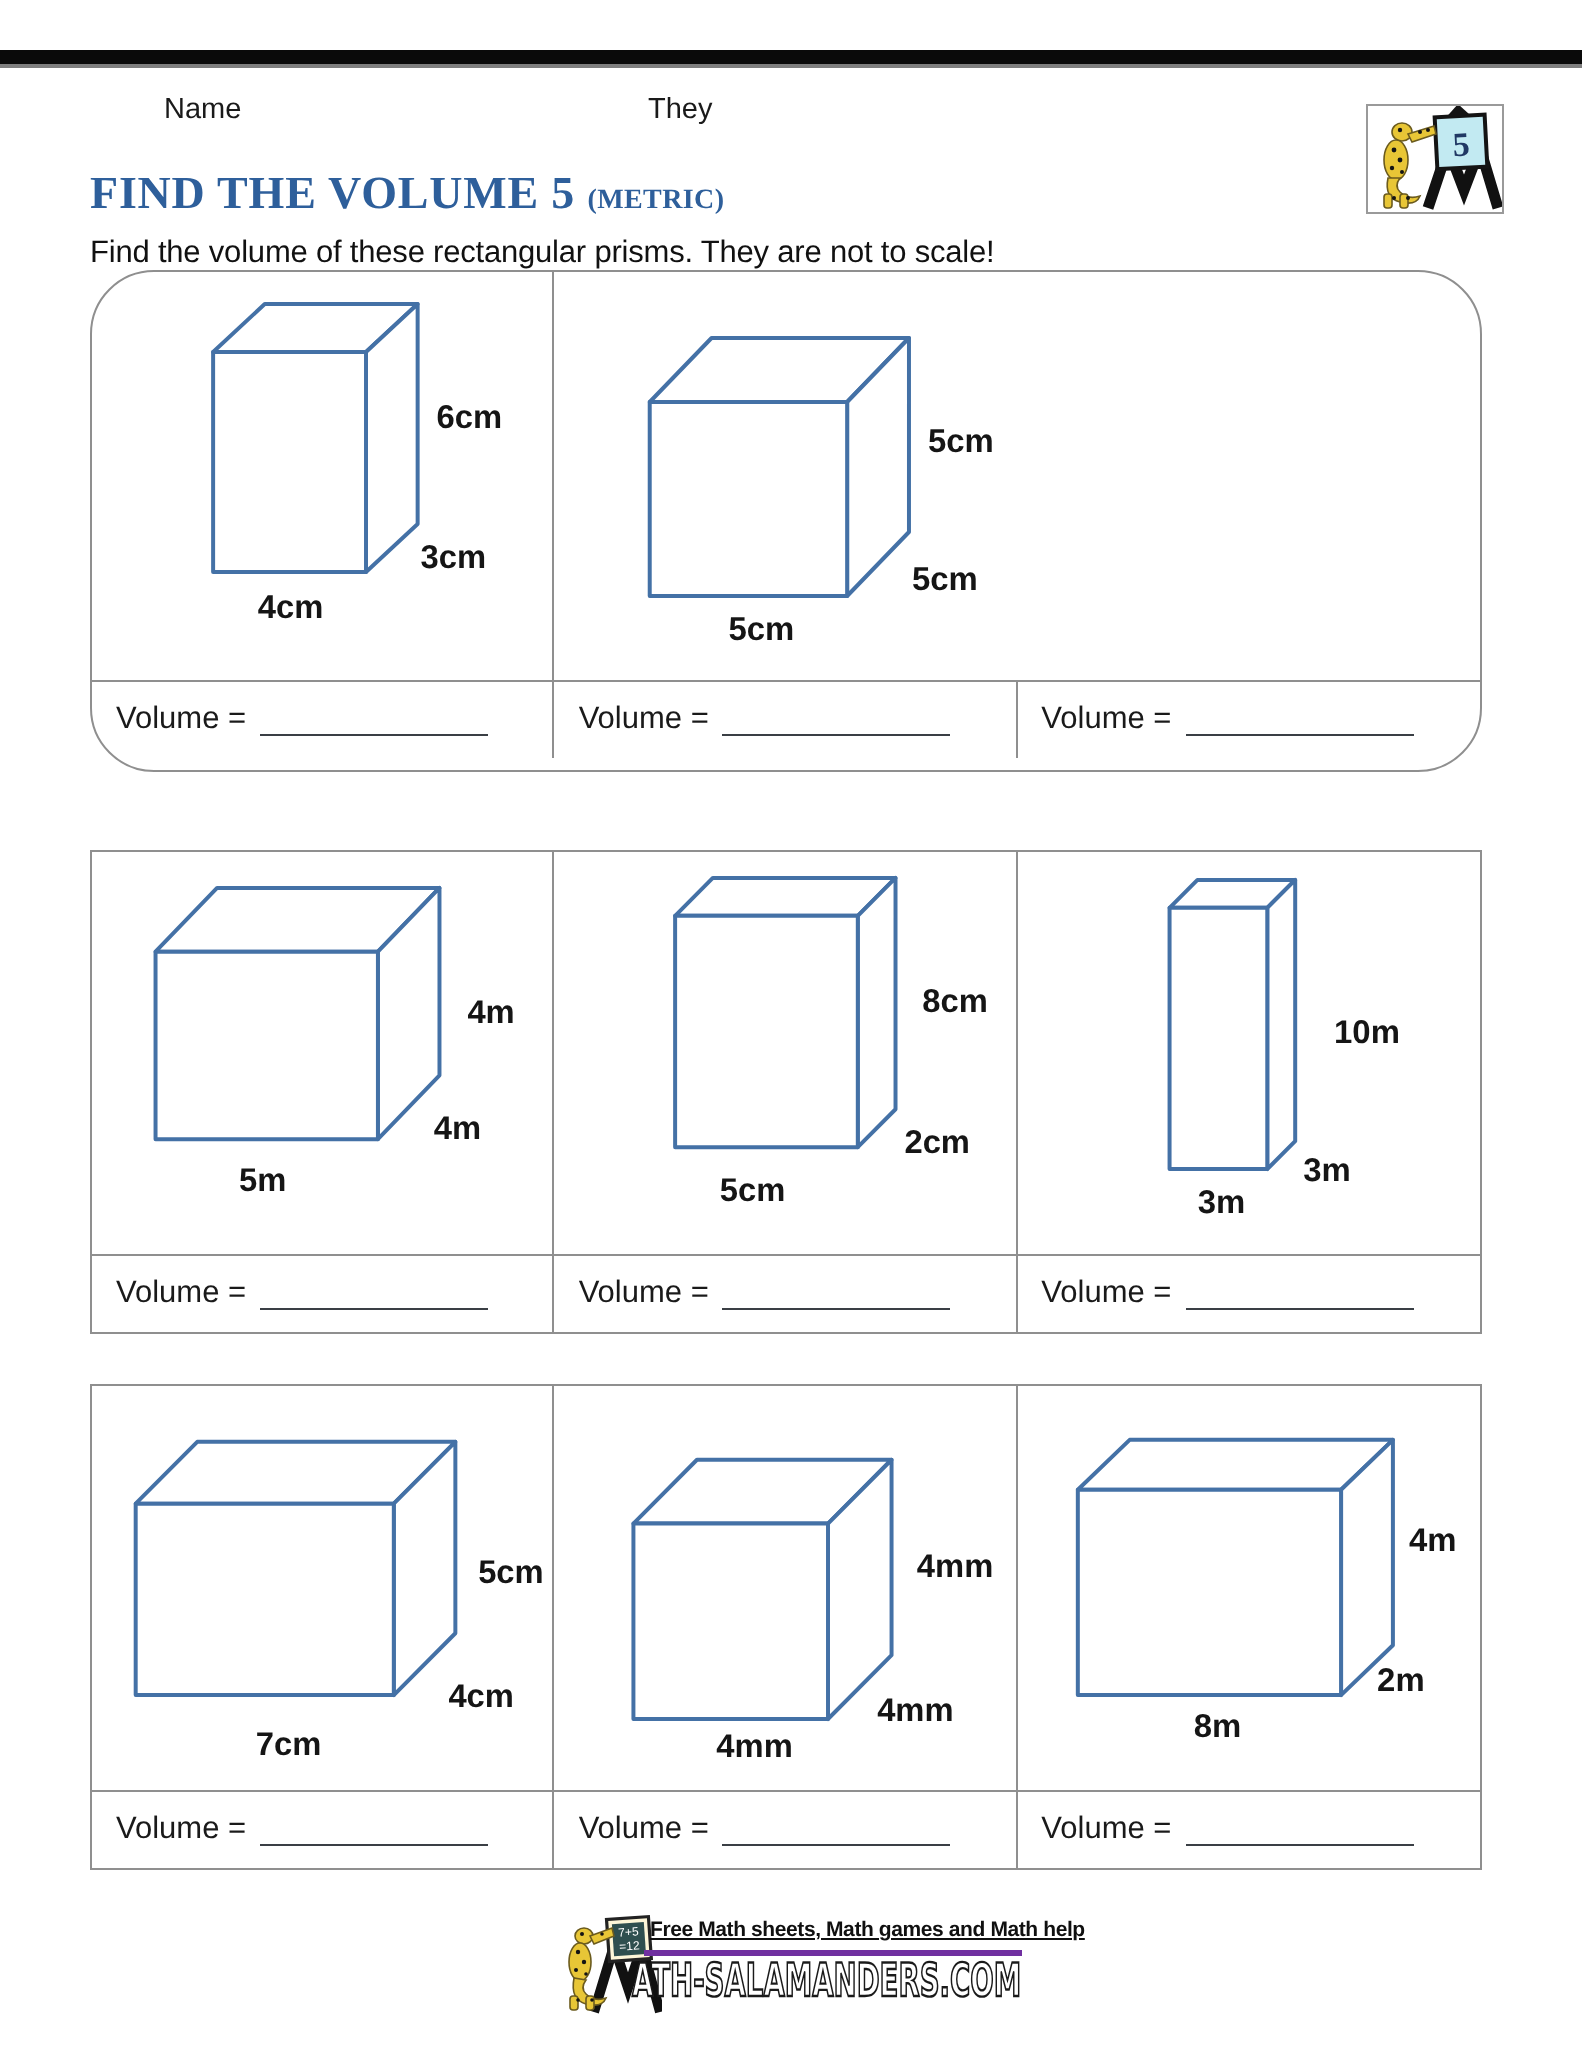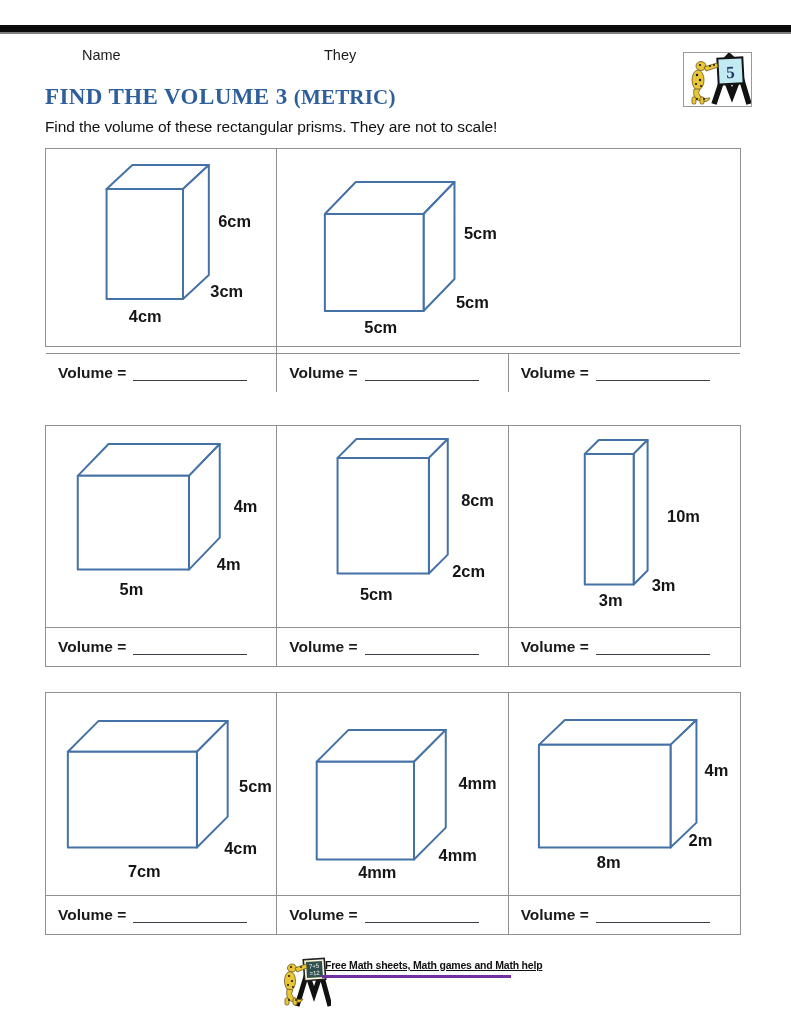--- a/index.html
+++ b/index.html
@@ -8,31 +8,31 @@
   .topbar{position:absolute;left:0;top:25px;width:791px;height:7px;background:#0a0a0a;}
   .topbar-shadow{position:absolute;left:0;top:32px;width:791px;height:2px;background:#7f7f7f;}
 
   .name-label{position:absolute;left:46px;top:47px;font-size:14.5px;font-weight:500;margin-left:36px;}
   .date-label{position:absolute;left:324px;top:47px;font-size:14.5px;font-weight:500;}
 
   .logo-box{position:absolute;left:683px;top:52px;width:69px;height:55px;border:1.5px solid #9a9a9a;background:#fff;box-sizing:border-box;}
   .logo-box svg{display:block;width:100%;height:100%;}
 
   .page-title{position:absolute;left:45px;top:84px;font-family:"Liberation Serif",serif;font-weight:bold;font-size:23px;color:#2E5F9B;letter-spacing:.4px;white-space:nowrap;}
-  .page-title .suffix{font-size:21px;letter-spacing:.2px;}
+  .page-title .suffix{font-size:14px;letter-spacing:.2px;}
   .instructions{position:absolute;left:45px;top:118px;font-size:15.5px;font-weight:500;color:#111;letter-spacing:-.1px;white-space:nowrap;}
 
   .ptable{position:absolute;left:45px;width:696px;border:1.5px solid #8f8f8f;box-sizing:border-box;background:#fff;}
   .draw-row{display:grid;grid-template-columns:1fr 1fr 1fr;}
   .vol-row{display:grid;grid-template-columns:1fr 1fr 1fr;border-top:1px solid #8f8f8f;}
   .pcell{border-right:1px solid #8f8f8f;position:relative;}
   .pcell:last-child,.vcell:last-child{border-right:none;}
   .pcell svg{display:block;width:100%;height:100%;overflow:visible;}
   .vcell{border-right:1px solid #8f8f8f;display:flex;align-items:center;padding-left:12px;box-sizing:border-box;}
-  .vlabel{font-size:15.5px;font-weight:700;color:#1a1a1a;}
+  .vlabel{font-size:15.5px;font-weight:400;color:#1a1a1a;}
   .blank{display:inline-block;width:114px;height:15px;margin-left:7px;border-bottom:1.6px solid #3a3f45;}
 
   .prism-dim{font-family:"Liberation Sans",sans-serif;font-size:16.5px;font-weight:600;fill:#151515;}
 
   .footer{position:absolute;left:283px;top:955px;width:240px;height:58px;}
   .f-icon{position:absolute;left:0;top:1px;width:48px;height:52px;}
   .tagline{position:absolute;left:42px;top:4px;font-size:10.5px;font-weight:700;letter-spacing:-.2px;white-space:nowrap;color:#101010;text-decoration:underline;}
   .f-rule{position:absolute;left:39px;top:20px;width:189px;height:3px;}
   .wordmark{position:absolute;left:33px;top:23px;white-space:nowrap;}
   .site-text{display:inline-block;font-family:"DejaVu Sans",sans-serif;font-weight:700;font-size:23px;color:#1a1a1a;-webkit-text-fill-color:#ffffff;-webkit-text-stroke:1.2px #1a1a1a;transform:scaleX(.6);transform-origin:0 50%;letter-spacing:0;}
@@ -69,24 +69,24 @@
       <circle cx="12" cy="31" r="1.1"></circle>
         <circle cx="17" cy="33" r="1"></circle>
         <circle cx="26" cy="13" r="1"></circle>
       <circle cx="30" cy="12" r="1"></circle>
         <circle cx="13" cy="46" r="1"></circle>
         <circle cx="20" cy="46" r="1"></circle>
     </g>
   </svg>
 </div>
 
-<div class="page-title" style="color: rgb(46, 95, 155);"><span>FIND THE VOLUME 3</span>&nbsp;<span class="suffix">(METRIC)</span></div>
+<div class="page-title" style="color: rgb(46, 95, 155);"><span>FIND THE VOLUME 5</span>&nbsp;<span class="suffix">(METRIC)</span></div>
 <div class="instructions">Find the volume of these rectangular prisms. They are not to scale!</div>
 
-<div class="ptable" id="table-0" style="top:148px;height:199px;">
+<div class="ptable" id="table-0" style="top:135px;height:251px;border-radius:32px;">
   <div class="draw-row" style="height:204px;">
       <div class="pcell">
         <svg viewBox="0 0 232 204" preserveAspectRatio="none">
     <polygon points="61,40 87,16 164,16 138,40" fill="#fff" stroke="#4471A6" stroke-width="2" stroke-linejoin="round"></polygon>
     <polygon points="138,40 164,16 164,126 138,150" fill="#fff" stroke="#4471A6" stroke-width="2" stroke-linejoin="round"></polygon>
     <rect x="61" y="40" width="77" height="110" fill="#fff" stroke="#4471A6" stroke-width="2" stroke-linejoin="round"></rect>
     <text class="prism-dim" x="190" y="78" text-anchor="middle">6cm</text>
     <text class="prism-dim" x="182" y="148" text-anchor="middle">3cm</text>
     <text class="prism-dim" x="100" y="173" text-anchor="middle">4cm</text>
   </svg>
@@ -237,13 +237,14 @@
         <circle cx="9" cy="25" r="1.1"></circle>
       <circle cx="5" cy="29" r="1"></circle>
         <circle cx="10" cy="31" r=".9"></circle>
         <circle cx="18" cy="11" r=".9"></circle>
       <circle cx="6" cy="44" r=".9"></circle>
         <circle cx="13" cy="44" r=".9"></circle>
     </g>
   </svg>
   <div class="tagline">Free Math sheets, Math games and Math help</div>
   <div class="f-rule" style="background: rgb(112, 48, 160);"></div>
+  <div class="wordmark"><span class="site-text">ATH-SALAMANDERS.COM</span></div>
 </div>
 
 </body></html>

